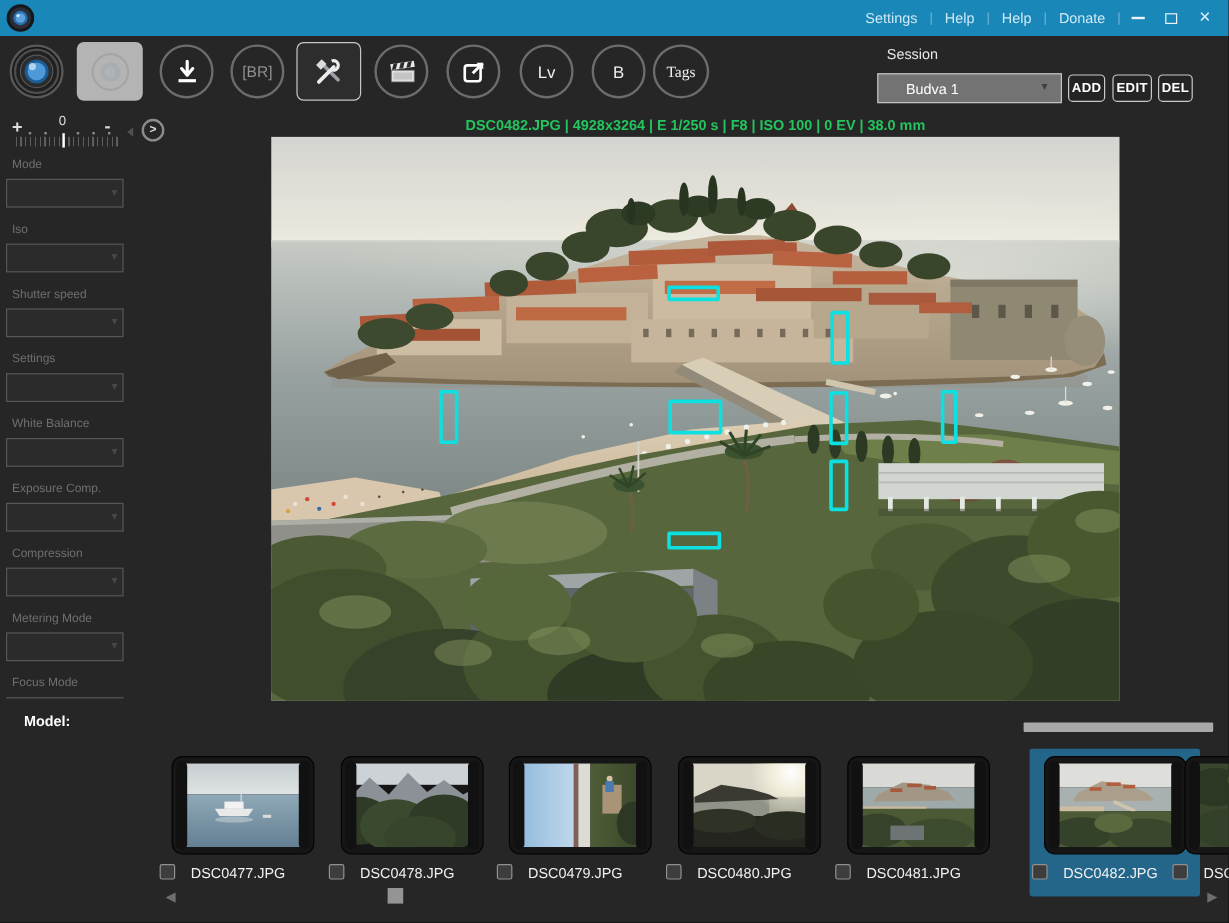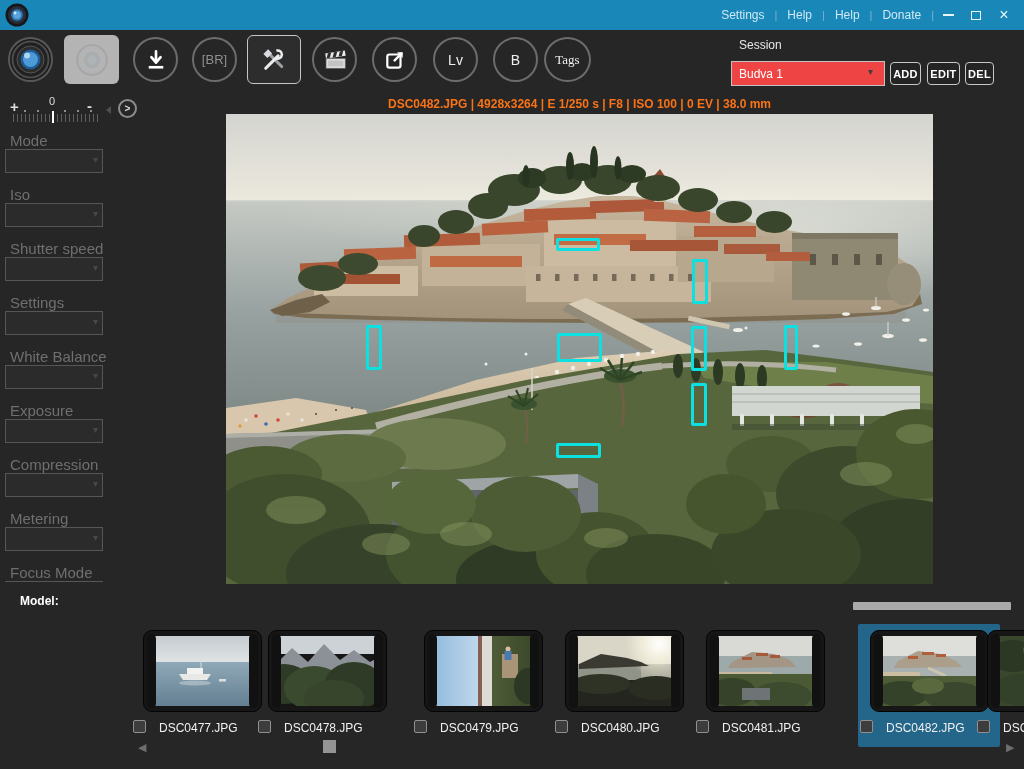--- a/index.html
+++ b/index.html
@@ -32,50 +32,50 @@
   #btn-bracketing{left:192px;color:#8f8f8f;font-size:13px;}
   #btn-tools{left:247px;width:54px;background:#2d2d2d;border:1px solid #c6c6c6;}
   #btn-timelapse{left:312px;}
   #btn-export{left:372px;}
   #btn-lv{left:433px;}
   #btn-bulb{left:493px;}
   #btn-tags{left:544px;width:47px;font-size:13px;font-family:Liberation Serif, serif;}
 
   
   #session-label{position:absolute;left:739px;top:38px;font-size:12px;color:#e8e8e8;}
-  #session-input{position:absolute;left:731px;top:61px;width:154px;height:25px;background:#ef4444;
-      border:1px solid #c2c2c2;color:#fff;font-size:12px;padding-left:7px;font-family:"Liberation Sans",sans-serif;}
+  #session-input{position:absolute;left:731px;top:61px;width:154px;height:25px;background:#737373;
+      border:1px solid #c2c2c2;color:#fff;font-size:12px;padding-left:23px;font-family:"Liberation Sans",sans-serif;}
   #session-dd{position:absolute;left:868px;top:66px;color:#3f3f3f;font-size:10px;pointer-events:none;}
   .sess-btn{position:absolute;top:62px;height:23px;border:1px solid #c9c9c9;border-radius:4px;background:#242424;
       color:#fff;font-size:11px;font-weight:bold;display:flex;align-items:center;justify-content:center;letter-spacing:.3px;}
   #btn-add{left:890px;width:31px;} #btn-edit{left:927px;width:33px;} #btn-del{left:965px;width:29px;}
 
   
   #zoom-plus{position:absolute;left:10px;top:98px;font-size:15px;font-weight:bold;color:#dedede;}
   #zoom-zero{position:absolute;left:49px;top:95px;font-size:11px;color:#dedede;}
   #zoom-minus{position:absolute;left:87px;top:97px;font-size:15px;font-weight:bold;color:#dedede;}
   .sl-dot{position:absolute;top:110px;width:2px;height:2px;background:#8f8f8f;}
   #slider-ticks{position:absolute;left:13px;top:114px;width:86px;height:8px;
       background:repeating-linear-gradient(to right,#5e5e5e 0 1px,transparent 1px 4px);}
   #slider-cursor{position:absolute;left:52px;top:111px;width:2px;height:12px;background:#fff;}
   #collapse-arrow{position:absolute;left:106px;top:106px;width:0;height:0;
       border-top:4px solid transparent;border-bottom:4px solid transparent;border-right:5px solid #4f4f4f;}
   #next-circle{position:absolute;left:118px;top:99px;width:19px;height:19px;border:2px solid #8c8c8c;border-radius:50%;
       color:#ddd;font-size:10px;font-weight:bold;display:flex;align-items:center;justify-content:center;}
   #sidebar-fields{position:absolute;left:5px;top:132px;width:104px;}
   .side-field{margin-bottom:13px;}
-  .side-label{font-size:15px;color:#6f6f6f;margin:0 0 3px 5px;height:14px;}
+  .side-label{font-size:10px;color:#6f6f6f;margin:0 0 3px 5px;height:14px;}
   .side-box{width:98px;height:24px;border:1px solid #565656;background:#2b2b2b;position:relative;}
   .side-box.collapsed{height:0;border-width:1px 0 0 0;}
   .dd-arrow{position:absolute;right:4px;top:4px;color:#474747;font-size:10px;}
   #model-label{position:absolute;left:20px;top:594px;font-size:12px;font-weight:bold;color:#fff;}
 
   
   #caption{position:absolute;left:226px;top:97px;width:707px;height:14px;text-align:center;
-      color:#f97316;font-size:12px;font-weight:bold;}
+      color:#22c55e;font-size:12px;font-weight:bold;}
   #photo{position:absolute;left:226px;top:114px;width:707px;height:470px;overflow:hidden;background:#8a948f;}
   #focus-layer{position:absolute;left:226px;top:114px;width:707px;height:470px;pointer-events:none;}
   .focus-rect{position:absolute;border:3px solid var(--focus);border-radius:2px;}
 
   
   #strip-scrollbar{position:absolute;left:853px;top:602px;width:158px;height:8px;background:var(--scrollbar);border-radius:1px;}
   .fs-item{position:absolute;top:624px;width:142px;height:123px;}
   .fs-item.selected{background:var(--select);border-radius:2px;}
   .fs-frame{position:absolute;left:12px;top:6px;width:119px;height:82px;background:#161616;border:1px solid #040404;border-radius:9px;}
   .fs-photo{position:absolute;left:5px;top:5px;width:107px;height:70px;border-radius:4px;overflow:hidden;}
@@ -533,21 +533,21 @@
             <rect x="70" y="43" width="7" height="2.5" fill="#ddd"></rect>
         </svg>
       </div>
       <div class="fs-bar l"></div>
         <div class="fs-bar r"></div>
     </div>
     <div class="fs-check"></div>
     <div class="fs-name">DSC0477.JPG</div>
   </div>
 
-  <div class="fs-item" style="left:256px">
+  <div class="fs-item" style="left:272px">
     <div class="fs-frame">
       <div class="fs-photo">
         <svg width="107" height="70" viewBox="0 0 107 70" preserveAspectRatio="none">
           <rect width="107" height="18" fill="#ccd2d5"></rect>
           <polygon points="0,30 18,12 34,26 50,8 66,24 80,14 96,26 107,20 107,36 0,36" fill="#8b9196"></polygon>
           <rect y="34" width="107" height="10" fill="#5a6a44"></rect>
           <rect x="44" y="34" width="10" height="6" fill="#e5e3da"></rect>
             <rect x="58" y="36" width="12" height="6" fill="#e5e3da"></rect>
           <ellipse cx="10" cy="48" rx="26" ry="20" fill="#2f3b27"></ellipse>
             <ellipse cx="40" cy="52" rx="30" ry="22" fill="#3a4a2e"></ellipse>

